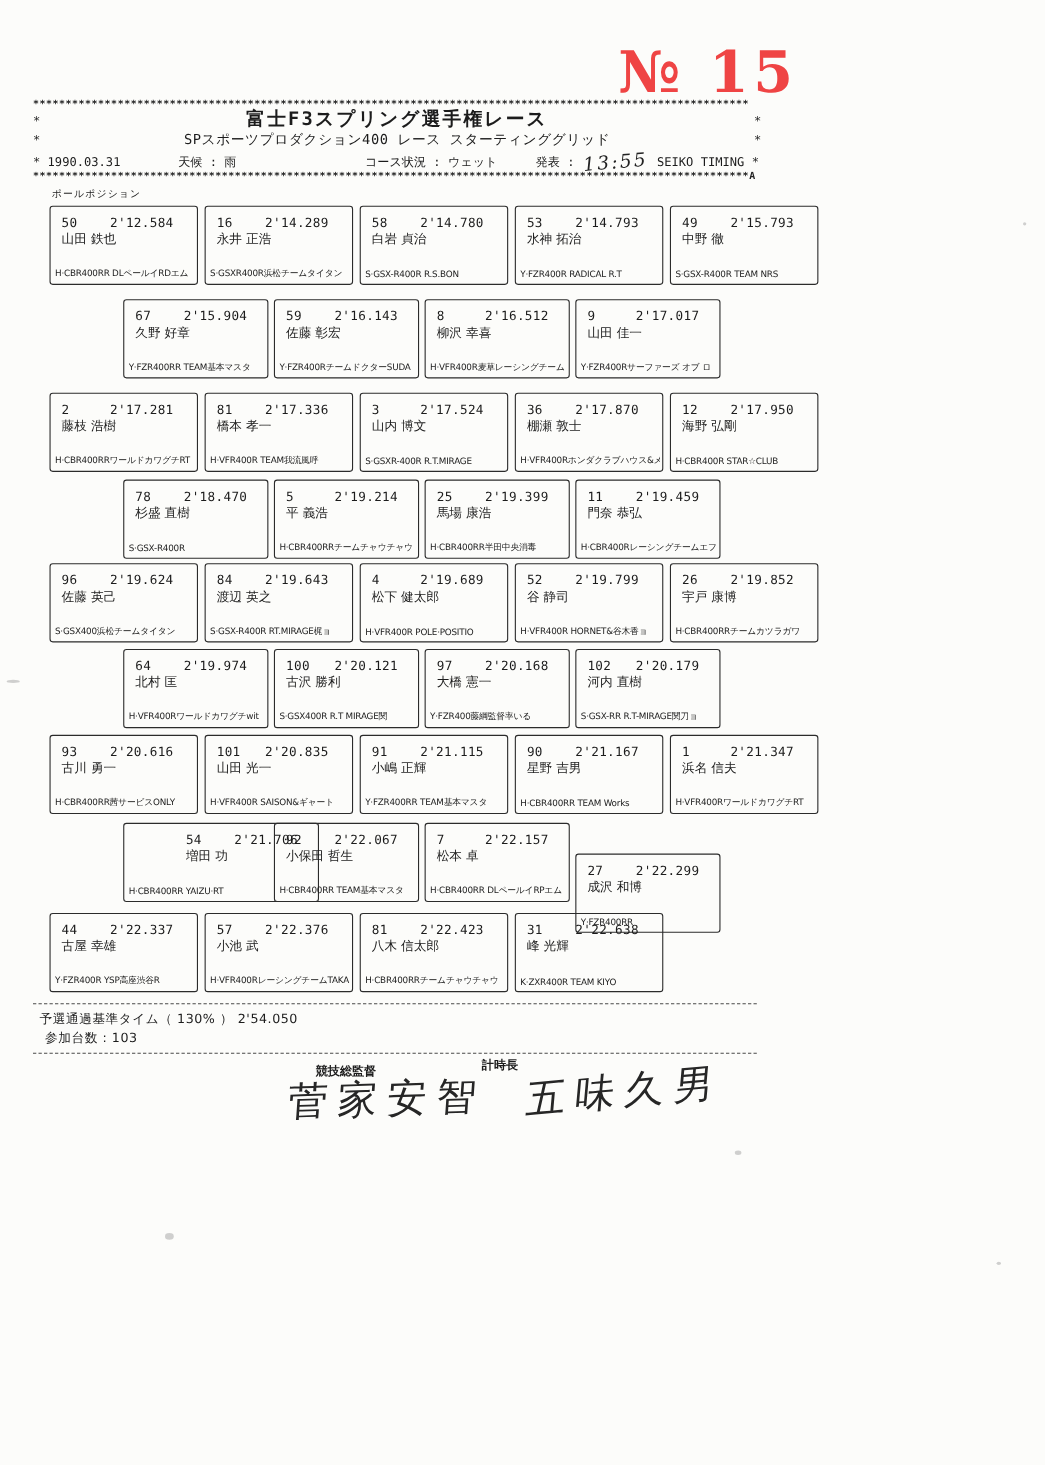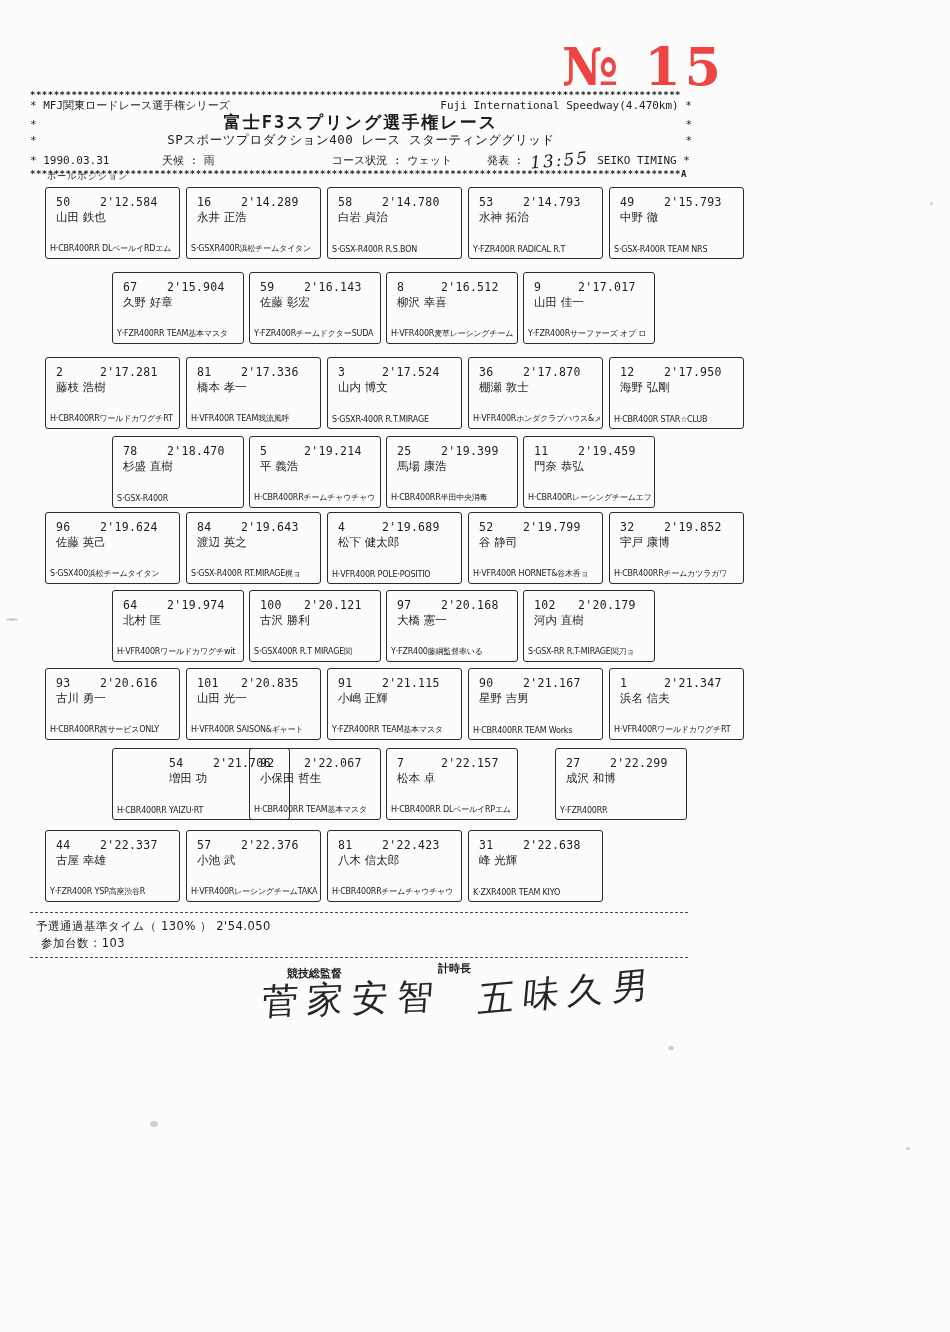--- a/index.html
+++ b/index.html
@@ -44,24 +44,20 @@
 </head>
 <body>
 
 <div class="page">
 
   <div class="pageno">№ 15</div>
 
   <div class="hdr">
     <div class="starline">**************************************************************************************************************</div>
     <div class="hrow">
-      <span>* MFJ関東ロードレース選手権シリーズ</span>
-      <span>Fuji International Speedway(4.470km) *</span>
-    </div>
-    <div class="hrow">
       <span>*</span>
       <span class="hcenter title">富士F3スプリング選手権レース</span>
       <span>*</span>
     </div>
     <div class="hrow">
       <span>*</span>
       <span class="hcenter subtitle">SPスポーツプロダクション400 レース スターティンググリッド</span>
       <span>*</span>
     </div>
     <div class="inforow">
@@ -249,21 +245,21 @@
       <div class="cell" style="left: 468px; top: 512px; width: 133px;">
         <div class="cell-top">
           <span class="num">52</span>
           <span class="time">2'19.799</span>
         </div>
         <div class="name">谷 静司</div>
         <div class="machine">H·VFR400R HORNET&amp;谷木香ョ</div>
       </div>
       <div class="cell" style="left: 609px; top: 512px; width: 133px;">
         <div class="cell-top">
-          <span class="num">32</span>
+          <span class="num">26</span>
           <span class="time">2'19.852</span>
         </div>
         <div class="name">宇戸 康博</div>
         <div class="machine">H·CBR400RRチームカツラガワ</div>
       </div>
       <div class="cell" style="left: 112px; top: 590px; width: 130px;">
         <div class="cell-top">
           <span class="num">64</span>
           <span class="time">2'19.974</span>
         </div>
@@ -351,21 +347,21 @@
         <div class="machine">H·CBR400RR TEAM基本マスタ</div>
       </div>
       <div class="cell" style="left: 386px; top: 748px; width: 130px;">
         <div class="cell-top">
           <span class="num">7</span>
           <span class="time">2'22.157</span>
         </div>
         <div class="name">松本 卓</div>
         <div class="machine">H·CBR400RR DLペールイRPエム</div>
       </div>
-      <div class="cell" style="left: 523px; top: 748px; width: 130px; margin-left: 32px;">
+      <div class="cell" style="left: 523px; top: 776px; width: 130px;">
         <div class="cell-top">
           <span class="num">27</span>
           <span class="time">2'22.299</span>
         </div>
         <div class="name">成沢 和博</div>
         <div class="machine">Y·FZR400RR</div>
       </div>
       <div class="cell" style="left: 45px; top: 830px; width: 133px;">
         <div class="cell-top">
           <span class="num">44</span>

